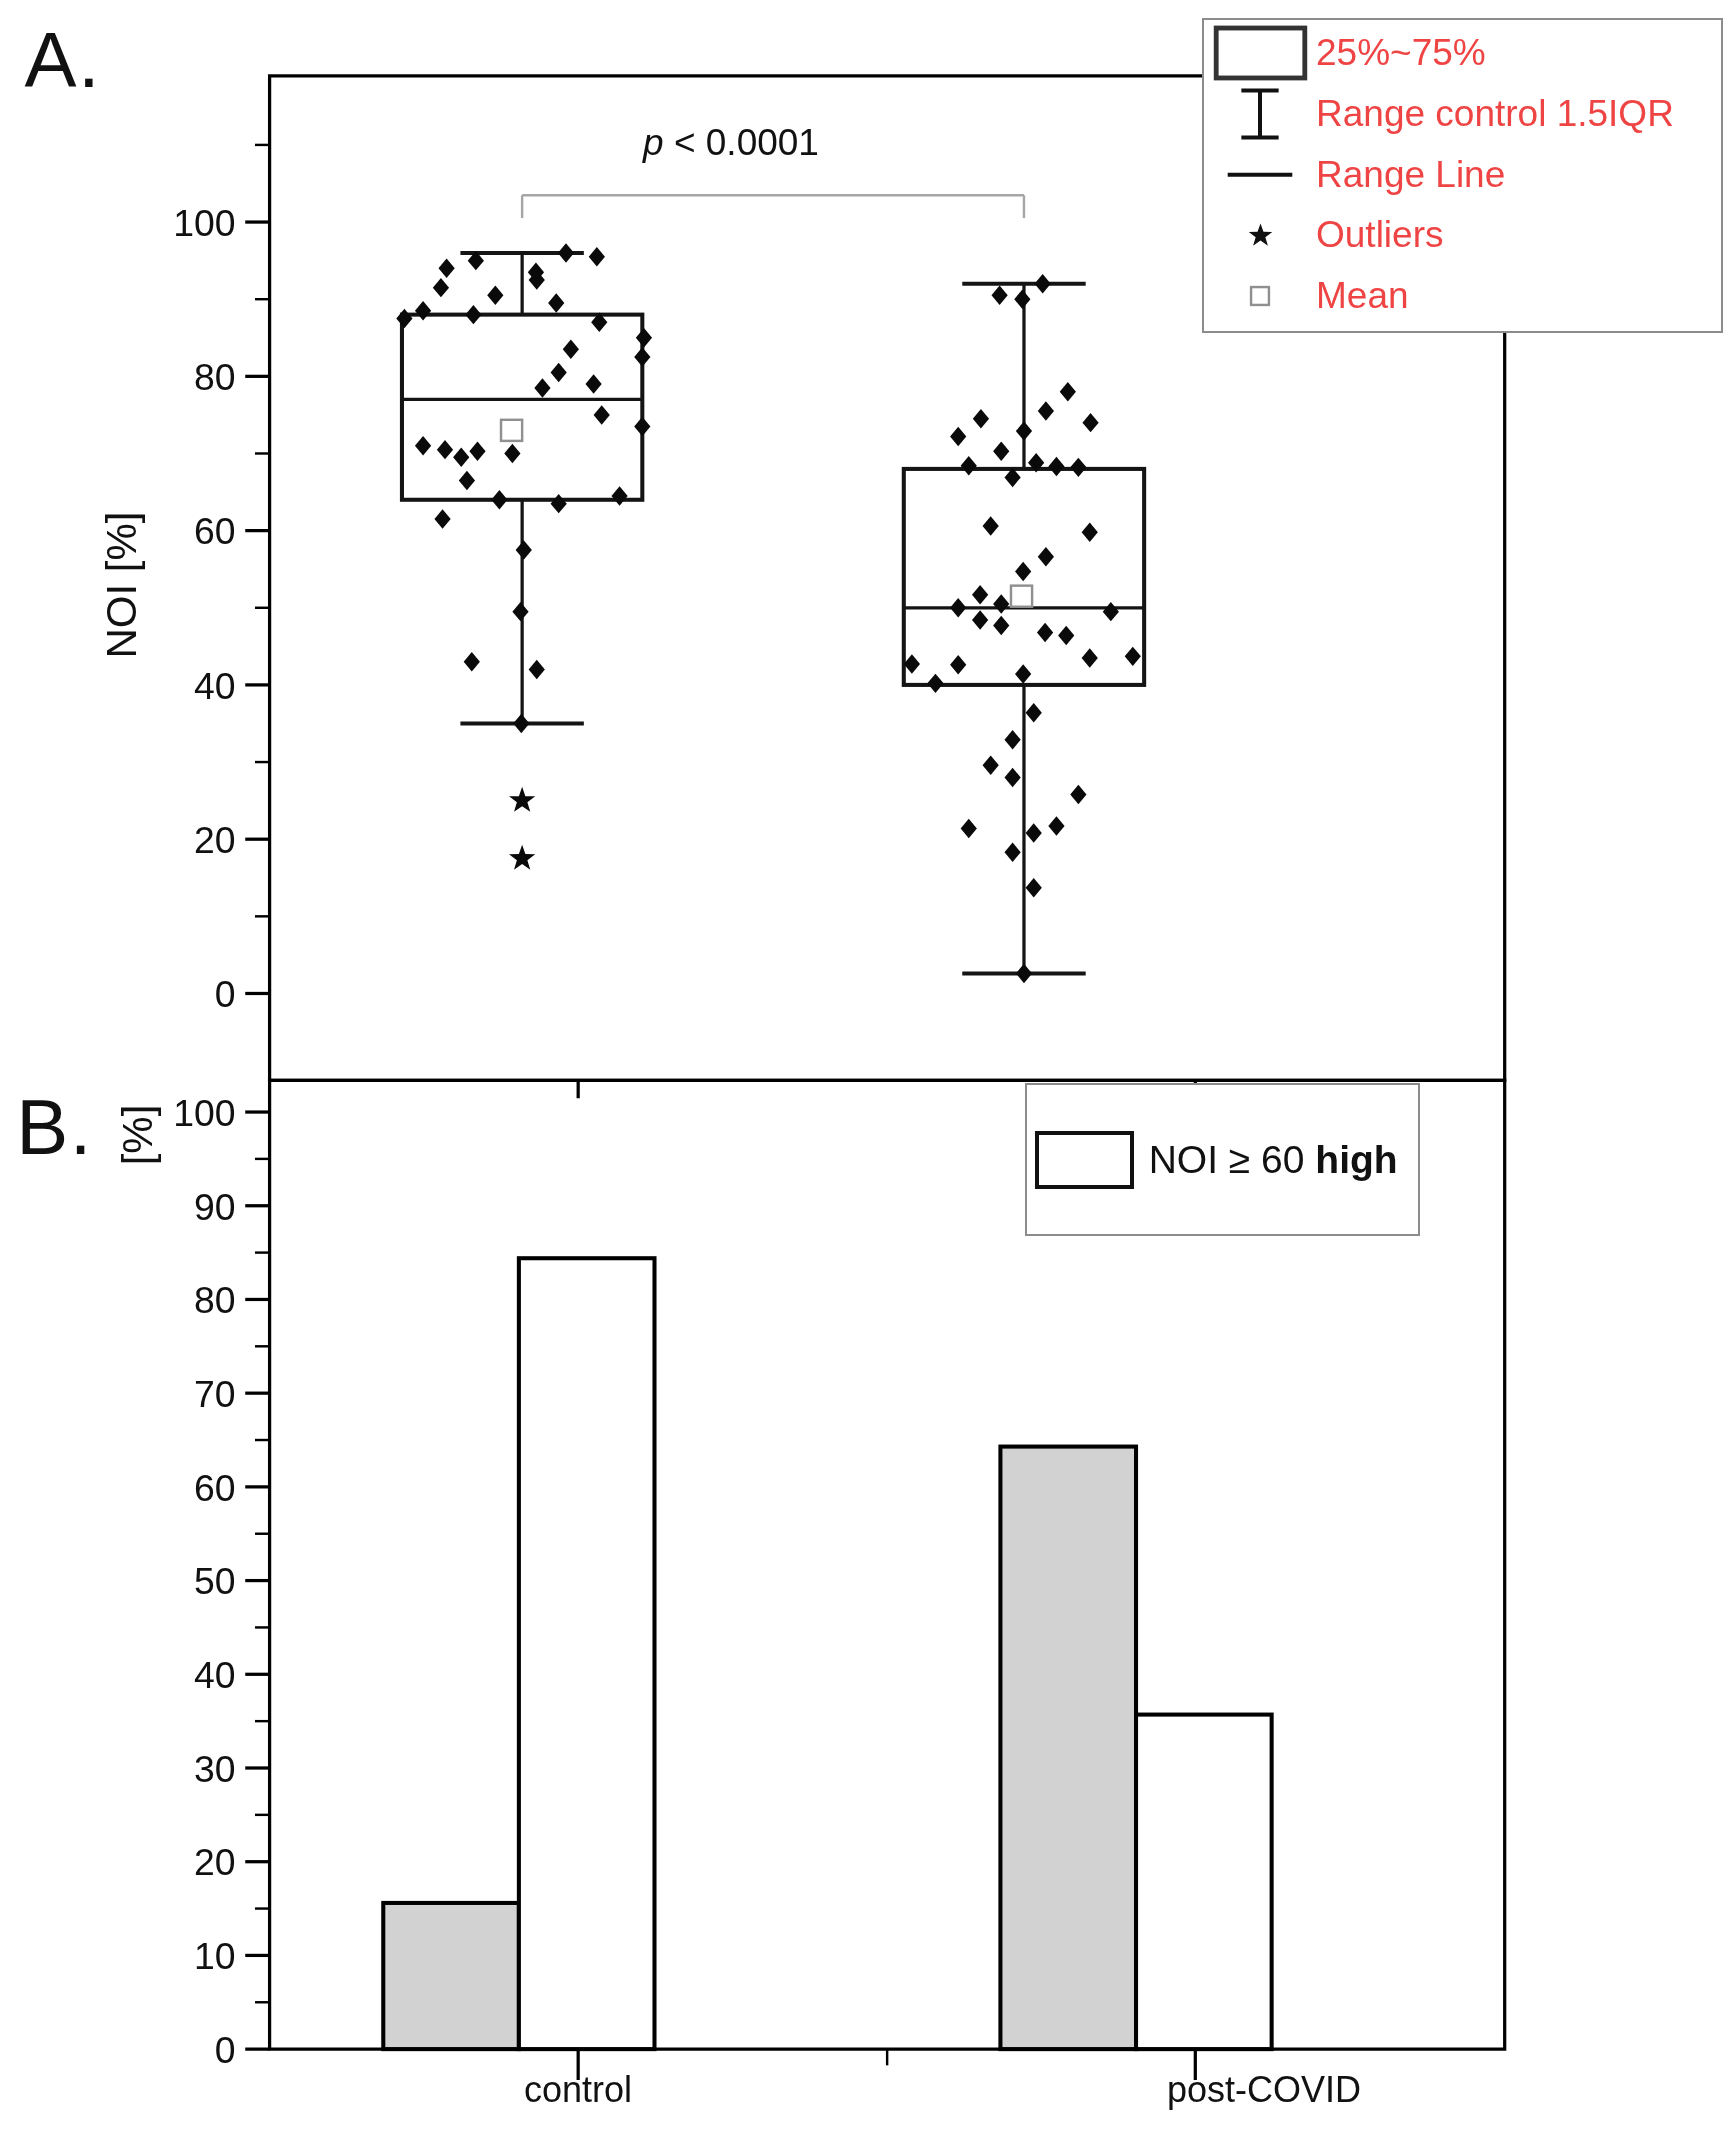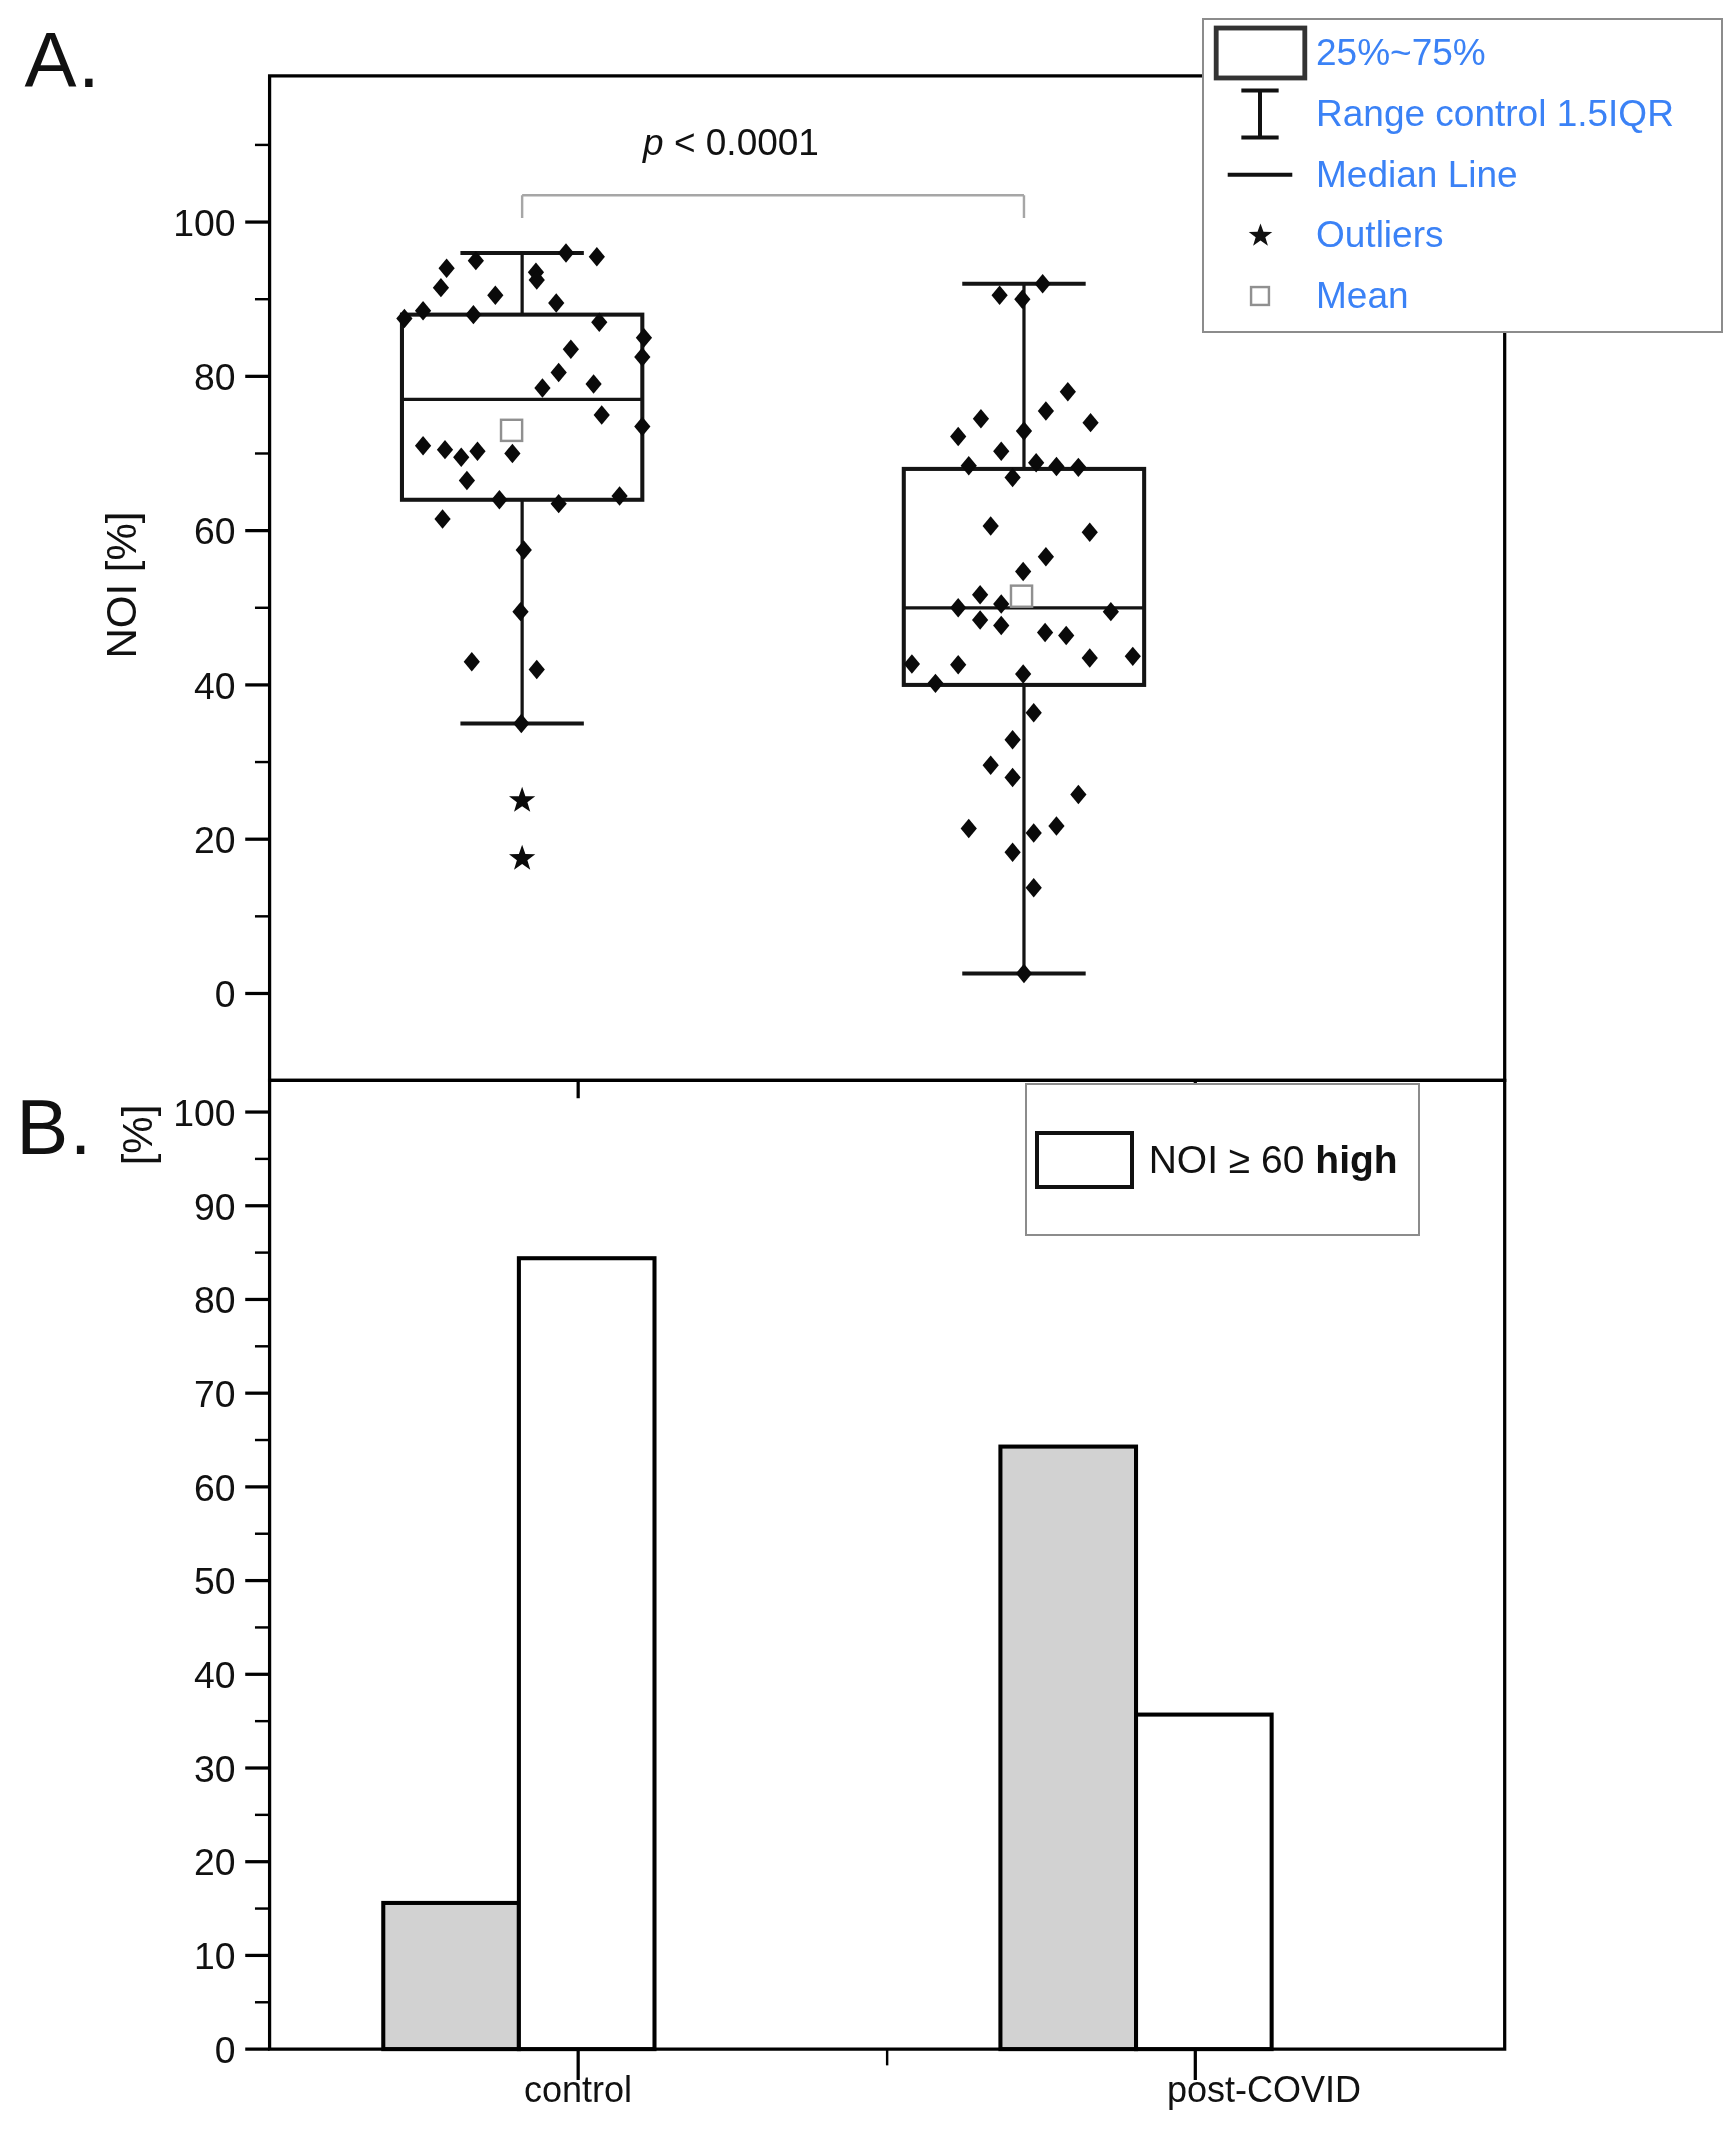--- a/index.html
+++ b/index.html
@@ -16,21 +16,21 @@
     font-size:37px;color:#111;white-space:nowrap;}
   .p-annot .pit{font-style:italic;}
   .xcat{position:absolute;top:2069px;transform:translateX(-50%);font-size:36px;color:#111;white-space:nowrap;text-align:right;}
   .xcat.c0{left:578px;}
   .xcat.c1{left:1264px;}
   .legend-a{position:absolute;left:1202px;top:18px;width:521px;height:315px;
     border:2.4px solid #8c8c8c;background:#fff;box-sizing:border-box;
     display:flex;flex-direction:column;justify-content:space-around;padding:3.2px 0 4.9px 0;}
   .legend-a .row{display:flex;align-items:center;height:58px;}
   .legend-a .ic{width:112px;display:flex;justify-content:center;align-items:center;flex:0 0 112px;}
-  .legend-a .lbl{font-size:37px;color:#3b82f6;white-space:nowrap;}
+  .legend-a .lbl{font-size:37px;color:#ef4444;white-space:nowrap;}
   .legend-b{position:absolute;left:1025px;top:1083px;width:395px;height:153px;
     border:2.4px solid #8c8c8c;background:#fff;box-sizing:border-box;
     display:flex;flex-direction:column;justify-content:space-around;padding:6.5px 8.1px;}
   .legend-b .row{display:flex;align-items:center;gap:14.6px;height:63px;text-align:center;}
   .legend-b .swatch{width:91px;height:50px;border:4.1px solid #111;box-sizing:content-box;flex:0 0 auto;}
   .legend-b .lbl{font-size:39px;color:#111;white-space:nowrap;}
   .legend-b .lbl b{font-weight:bold;}
 </style>
 </head>
 <body>
@@ -229,21 +229,21 @@
         </svg>
       </span>
       <span class="lbl">Range control 1.5IQR</span>
     </div>
     <div class="row">
       <span class="ic">
         <svg width="68" height="9.7" viewBox="0 0 84 12">
             <line x1="2" y1="6" x2="82" y2="6" stroke="#111" stroke-width="5"></line>
           </svg>
       </span>
-      <span class="lbl">Median Line</span>
+      <span class="lbl">Range Line</span>
     </div>
     <div class="row">
       <span class="ic">
         <svg width="29" height="29" viewBox="0 0 36 36">
             <polygon points="18,3 21.7,13.4 32.6,13.6 24,20.2 27.2,30.7 18,24.3 8.8,30.7 12,20.2 3.4,13.6 14.3,13.4" fill="#111"></polygon>
           </svg>
       </span>
       <span class="lbl">Outliers</span>
     </div>
     <div class="row">

